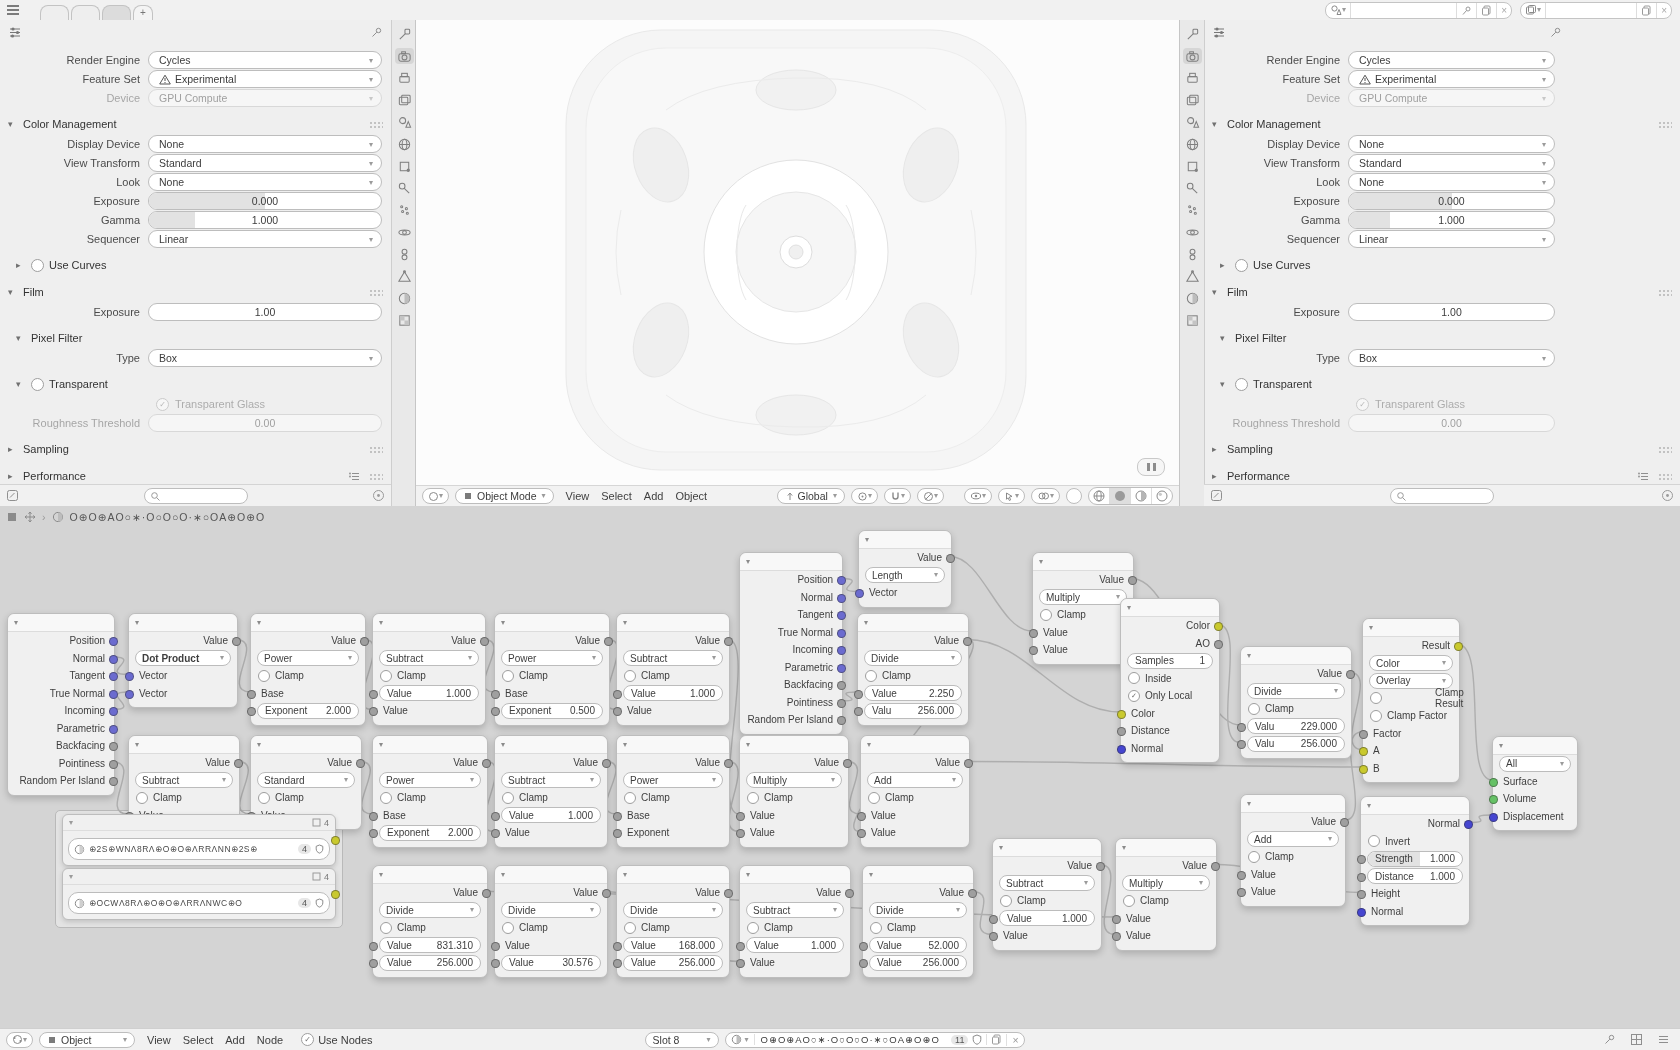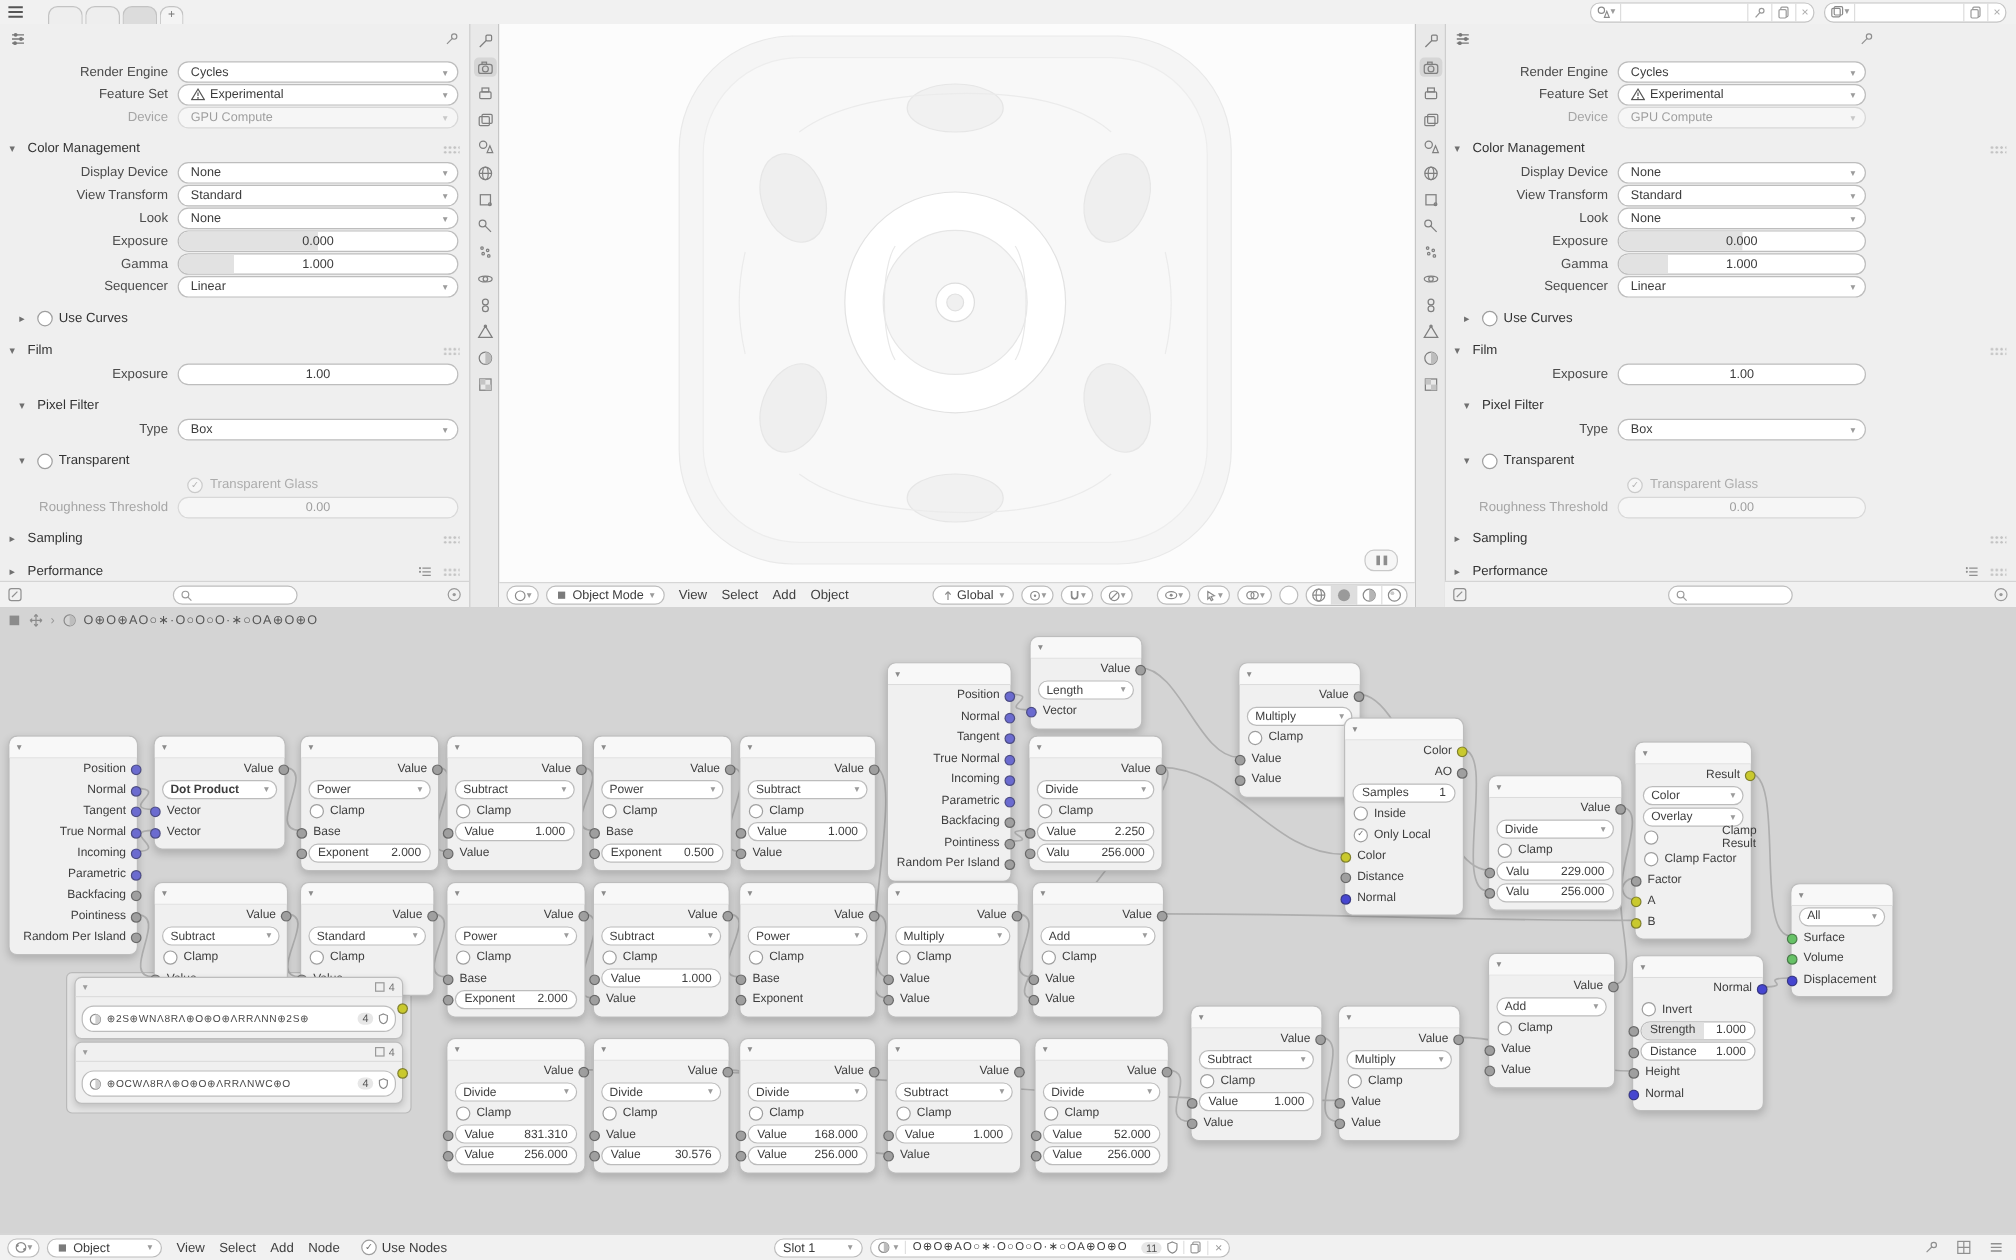--- a/index.html
+++ b/index.html
@@ -1698,21 +1698,21 @@
       <span class="menu">Select</span>
       <span class="menu">Add</span>
       <span class="menu">Node</span>
     </span>
   <span style="display:flex;align-items:center;gap:4px;margin-left:6px">
     <span class="ckc">✓</span>
       <span style="font-size:11px">Use Nodes</span>
     </span>
   <div style="width:260px"></div>
   <span class="pill" style="width:74px;justify-content:space-between">
-    <span>Slot 1</span>
+    <span>Slot 8</span>
       <span class="chev">▾</span>
     </span>
   <span class="pill" style="width:300px;padding:0">
     <span style="display:flex;align-items:center;gap:3px;padding:0 5px;border-right:1px solid #e0e0e0">
       <svg class="ic" width="11" height="11">
           <circle cx="5.5" cy="5.5" r="4.2" fill="none" stroke="#8b8b8b"></circle>
           <path d="M5.5 1.3A4.2 4.2 0 015.5 9.7z" fill="#bdbdbd"></path>
         </svg>
       <span class="chev">▾</span>
       </span>

